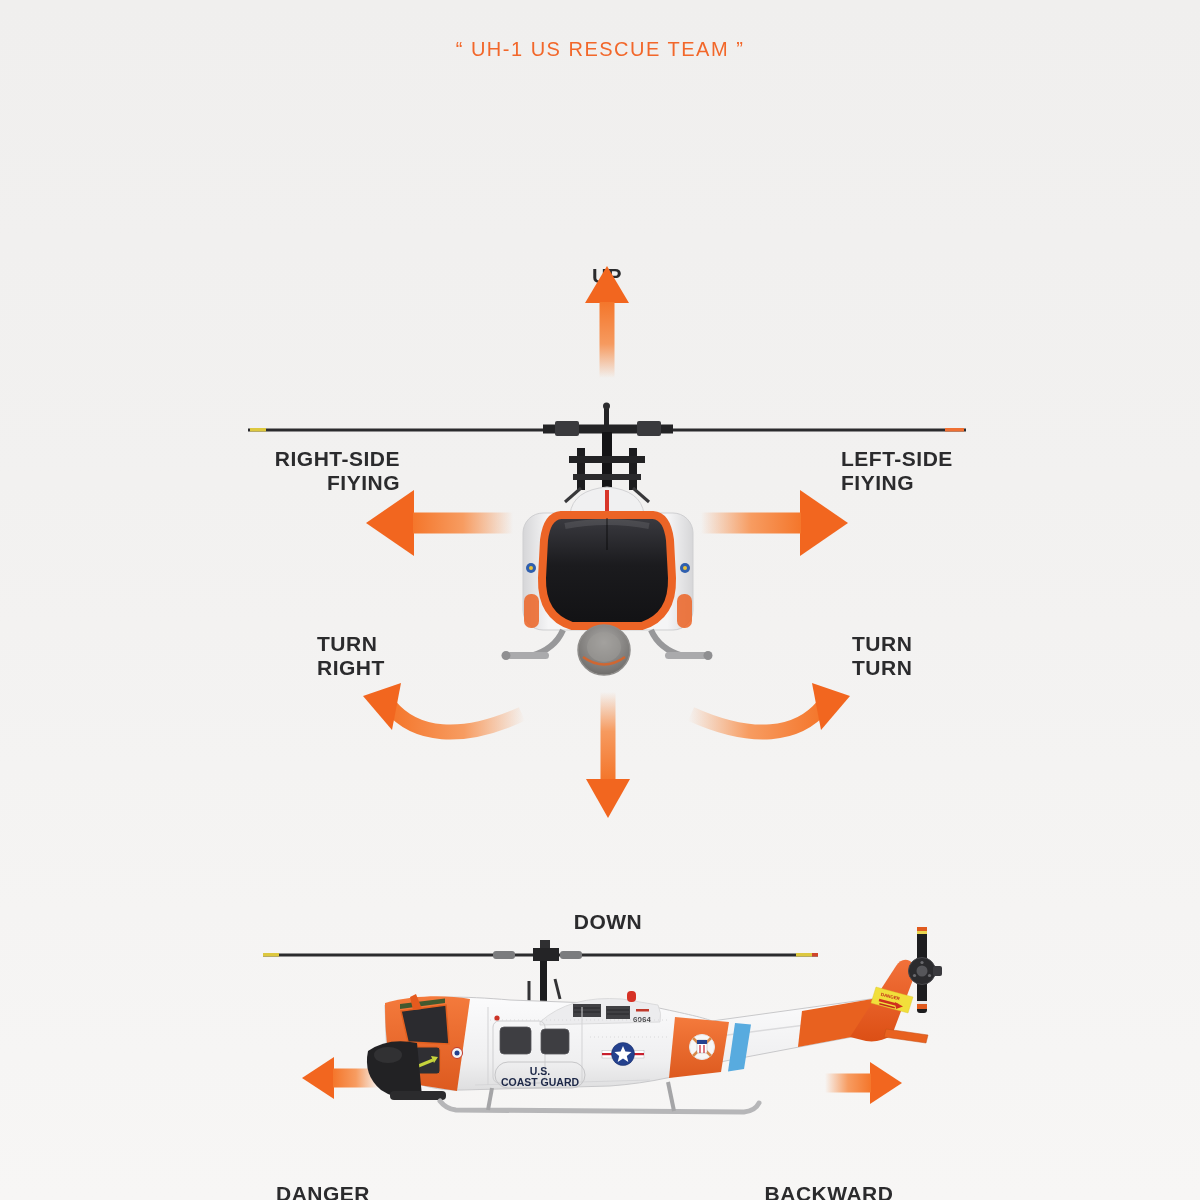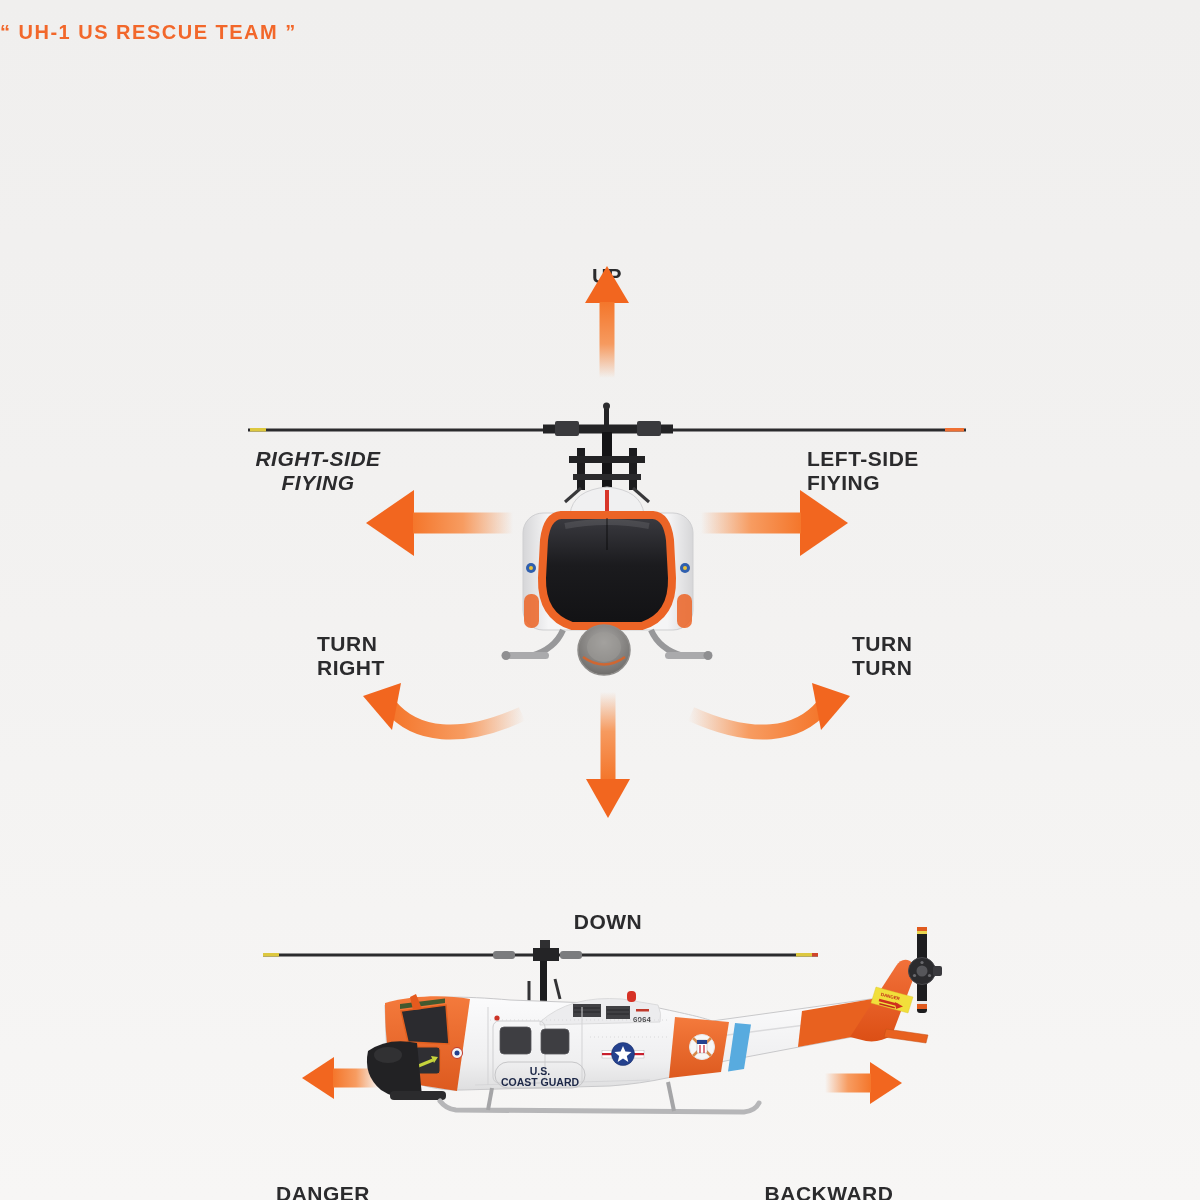--- a/index.html
+++ b/index.html
@@ -1,47 +1,47 @@
 <!DOCTYPE html>
 <html><head>
 <meta charset="utf-8">
 <style>
   * { margin:0; padding:0; box-sizing:border-box; }
   html,body { width:1200px; height:1200px; }
   body { font-family:"Liberation Sans", sans-serif; background:#f4f3f2; }
   .canvas { position:relative; width:1200px; height:1200px; overflow:hidden;
             background:linear-gradient(180deg,#f0efee 0%,#f2f1f0 40%,#f7f6f5 100%); }
   .abs { position:absolute; }
-  .hdr-tag { position:absolute; top:21px; left:0; width:100%; 
-             font-size:20px; font-weight:bold; letter-spacing:1.5px; color:#f2672a; }
+  .hdr-tag { position:absolute; top:38px; left:0; width:100%; text-align:center;
+             font-size:20px; font-weight:normal; letter-spacing:1.5px; color:#f2672a; }
   .hdr-title { position:absolute; top:68px; left:0; width:100%; text-align:center;
                font-size:47px; font-weight:bold; letter-spacing:0.5px; color:#3b3b3d; }
   .hdr-sub { position:absolute; top:152px; left:0; width:100%; text-align:center;
              font-size:22px; font-weight:bold; letter-spacing:0.2px; color:#313133; }
   .dir-label { position:absolute; font-size:21px; font-weight:bold; line-height:24px;
                color:#2b2b2d; letter-spacing:0.5px; }
-  .ta-c { text-align:center;margin-top:46px; } .ta-r { text-align:center;font-style:italic; } .ta-l { text-align:left; }
+  .ta-c { text-align:center;margin-top:46px; } .ta-r { text-align:right; } .ta-l { text-align:left; }
   svg { display:block; }
   .svg-text { font-family:"Liberation Sans", sans-serif; font-weight:bold; }
 </style>
 </head>
 <body>
 
 <div class="canvas">
 
   <div class="hdr-tag">“ UH-1 US RESCUE TEAM ”</div>
 
   <div class="dir-label ta-c" style="left:527px;top:218px;width:160px">UP</div>
 
   <div class="dir-label ta-r" style="left:236px;top:447px;width:164px">
     <div>RIGHT-SIDE</div>
     <div>FIYING</div>
   </div>
 
-  <div class="dir-label ta-l" style="left:807px;top:447px;width:170px">
+  <div class="dir-label ta-l" style="left:841px;top:447px;width:170px">
     <div>LEFT-SIDE</div>
     <div>FIYING</div>
   </div>
 
   <div class="dir-label ta-l" style="left:317px;top:632px;width:120px">
     <div>TURN</div>
     <div>RIGHT</div>
   </div>
 
   <div class="dir-label ta-l" style="left:852px;top:632px;width:120px">

